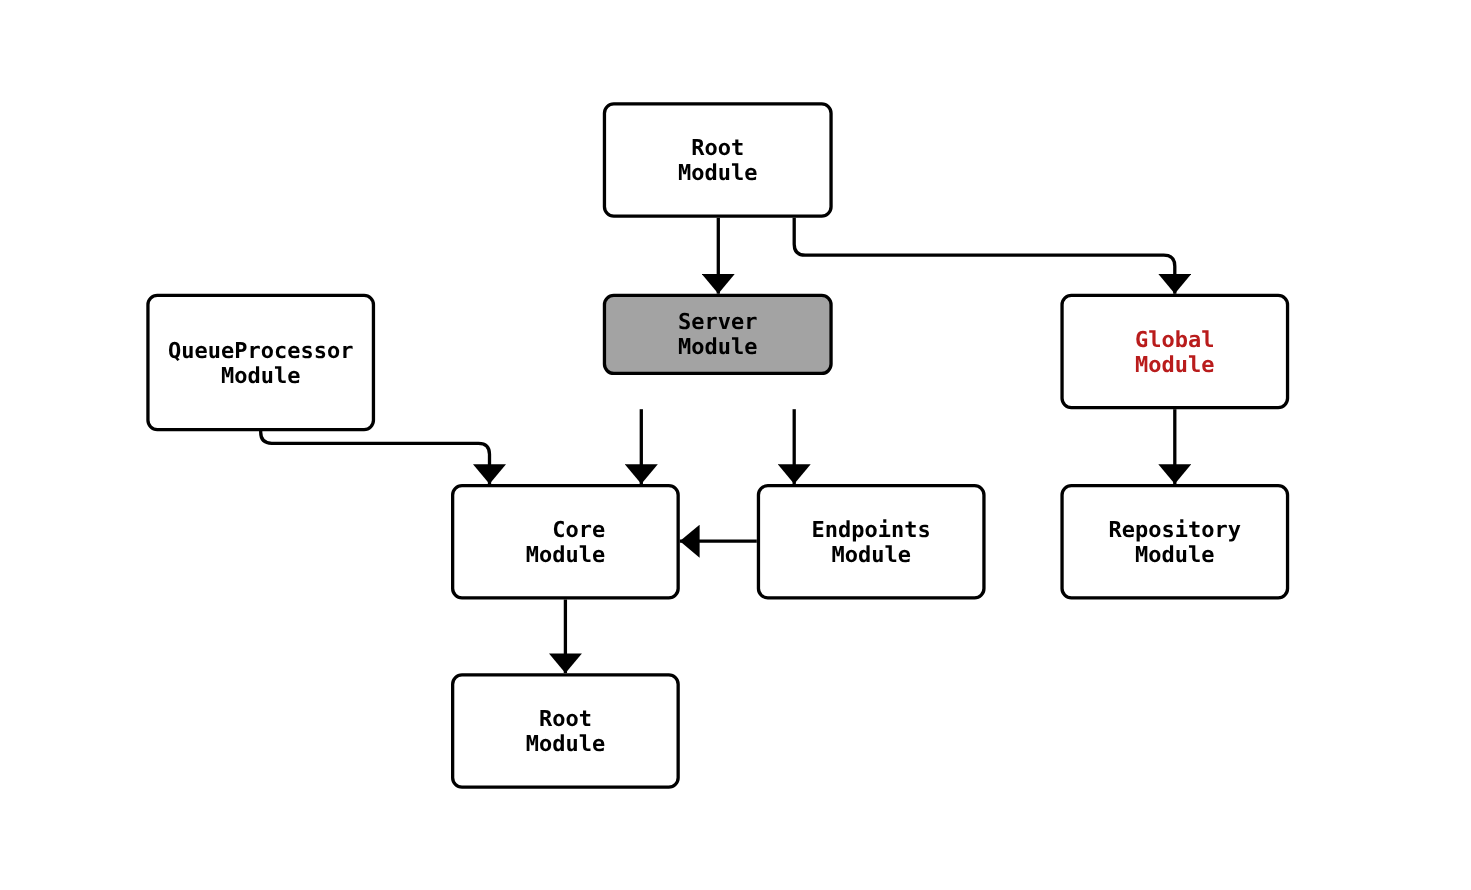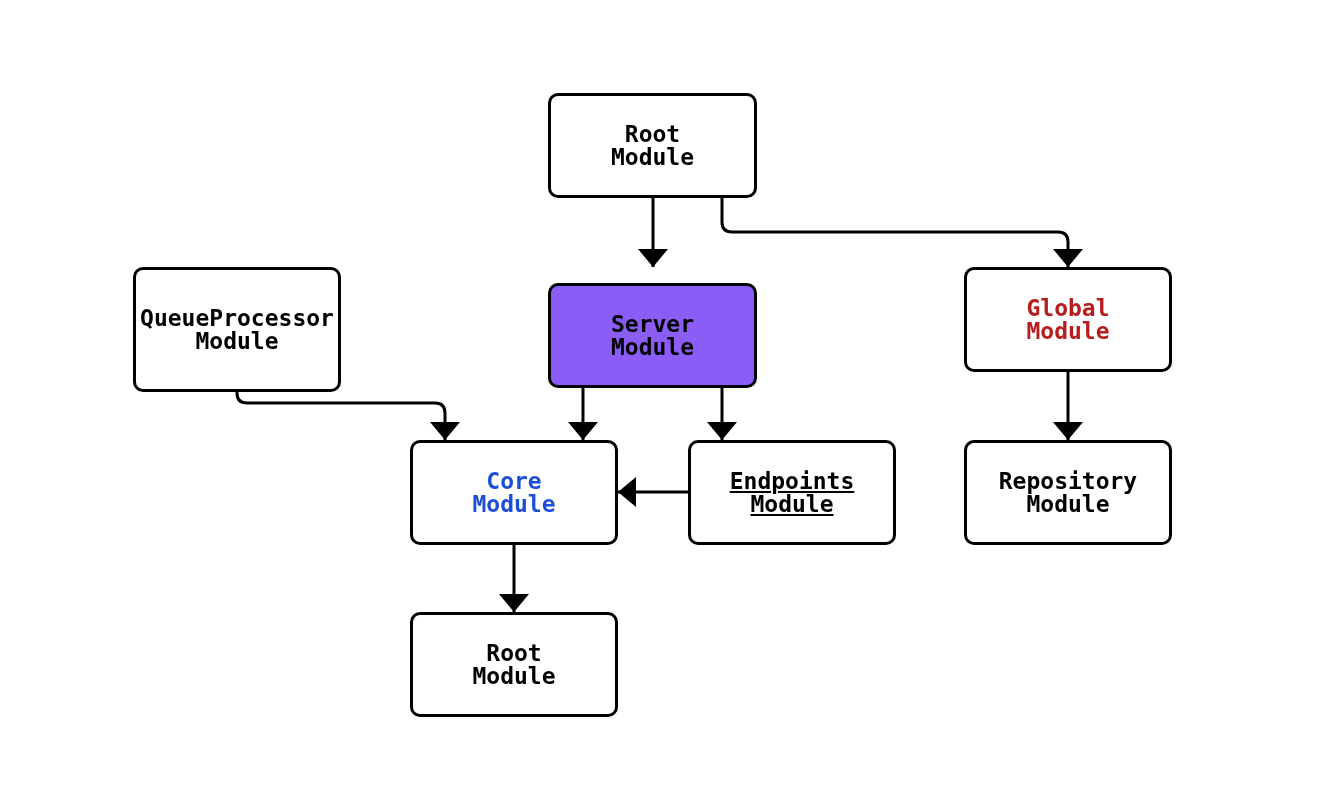--- a/index.html
+++ b/index.html
@@ -27,21 +27,21 @@
     box-sizing: border-box;
     background: #ffffff;
     border: 3px solid #000000;
     border-radius: 10px;
     display: flex;
     align-items: center;
     justify-content: center;
   }
   .node .label {
     font-weight: bold;
-    font-size: 23px;
+    font-size: 20px;
     line-height: 23px;
     color: #000000;
     text-align: center;
     white-space: pre-line;
     letter-spacing: 0px;
   }
 </style>
 </head>
 <body>
 
@@ -65,33 +65,33 @@
   </svg>
   <div id="node-layer">
       <div class="node" style="left: 548px; top: 93px; width: 209px; height: 105px; background: rgb(255, 255, 255); border-color: rgb(0, 0, 0);">
         <span class="label" style="color: rgb(0, 0, 0);">Root
 Module</span>
       </div>
       <div class="node" style="left: 133px; top: 267px; width: 208px; height: 125px; background: rgb(255, 255, 255); border-color: rgb(0, 0, 0);">
         <span class="label" style="color: rgb(0, 0, 0);">QueueProcessor
 Module</span>
       </div>
-      <div class="node" style="left: 548px; top: 283px; width: 209px; height: 105px; background: #8b5cf6; border-color: rgb(0, 0, 0);">
+      <div class="node" style="left: 548px; top: 267px; width: 209px; height: 74px; background: #a3a3a3; border-color: rgb(0, 0, 0);">
         <span class="label" style="color: rgb(0, 0, 0);">Server
 Module</span>
       </div>
       <div class="node" style="left: 964px; top: 267px; width: 208px; height: 105px; background: rgb(255, 255, 255); border-color: rgb(0, 0, 0);">
         <span class="label" style="color: #b91c1c;">Global
 Module</span>
       </div>
       <div class="node" style="left: 410px; top: 440px; width: 208px; height: 105px; background: rgb(255, 255, 255); border-color: rgb(0, 0, 0);">
-        <span class="label" style="color: #1d4ed8;">Core
+        <span class="label" style="color: #000000; text-align: right;">Core
 Module</span>
       </div>
-      <div class="node" style="left: 688px; top: 440px; width: 208px; height: 105px; background: rgb(255, 255, 255); border-color: rgb(0, 0, 0); text-decoration: underline;">
+      <div class="node" style="left: 688px; top: 440px; width: 208px; height: 105px; background: rgb(255, 255, 255); border-color: rgb(0, 0, 0);">
         <span class="label" style="color: rgb(0, 0, 0);">Endpoints
 Module</span>
       </div>
       <div class="node" style="left: 964px; top: 440px; width: 208px; height: 105px; background: rgb(255, 255, 255); border-color: rgb(0, 0, 0);">
         <span class="label" style="color: rgb(0, 0, 0);">Repository
 Module</span>
       </div>
       <div class="node" style="left: 410px; top: 612px; width: 208px; height: 105px; background: rgb(255, 255, 255); border-color: rgb(0, 0, 0);">
         <span class="label" style="color: rgb(0, 0, 0);">Root
 Module</span>

